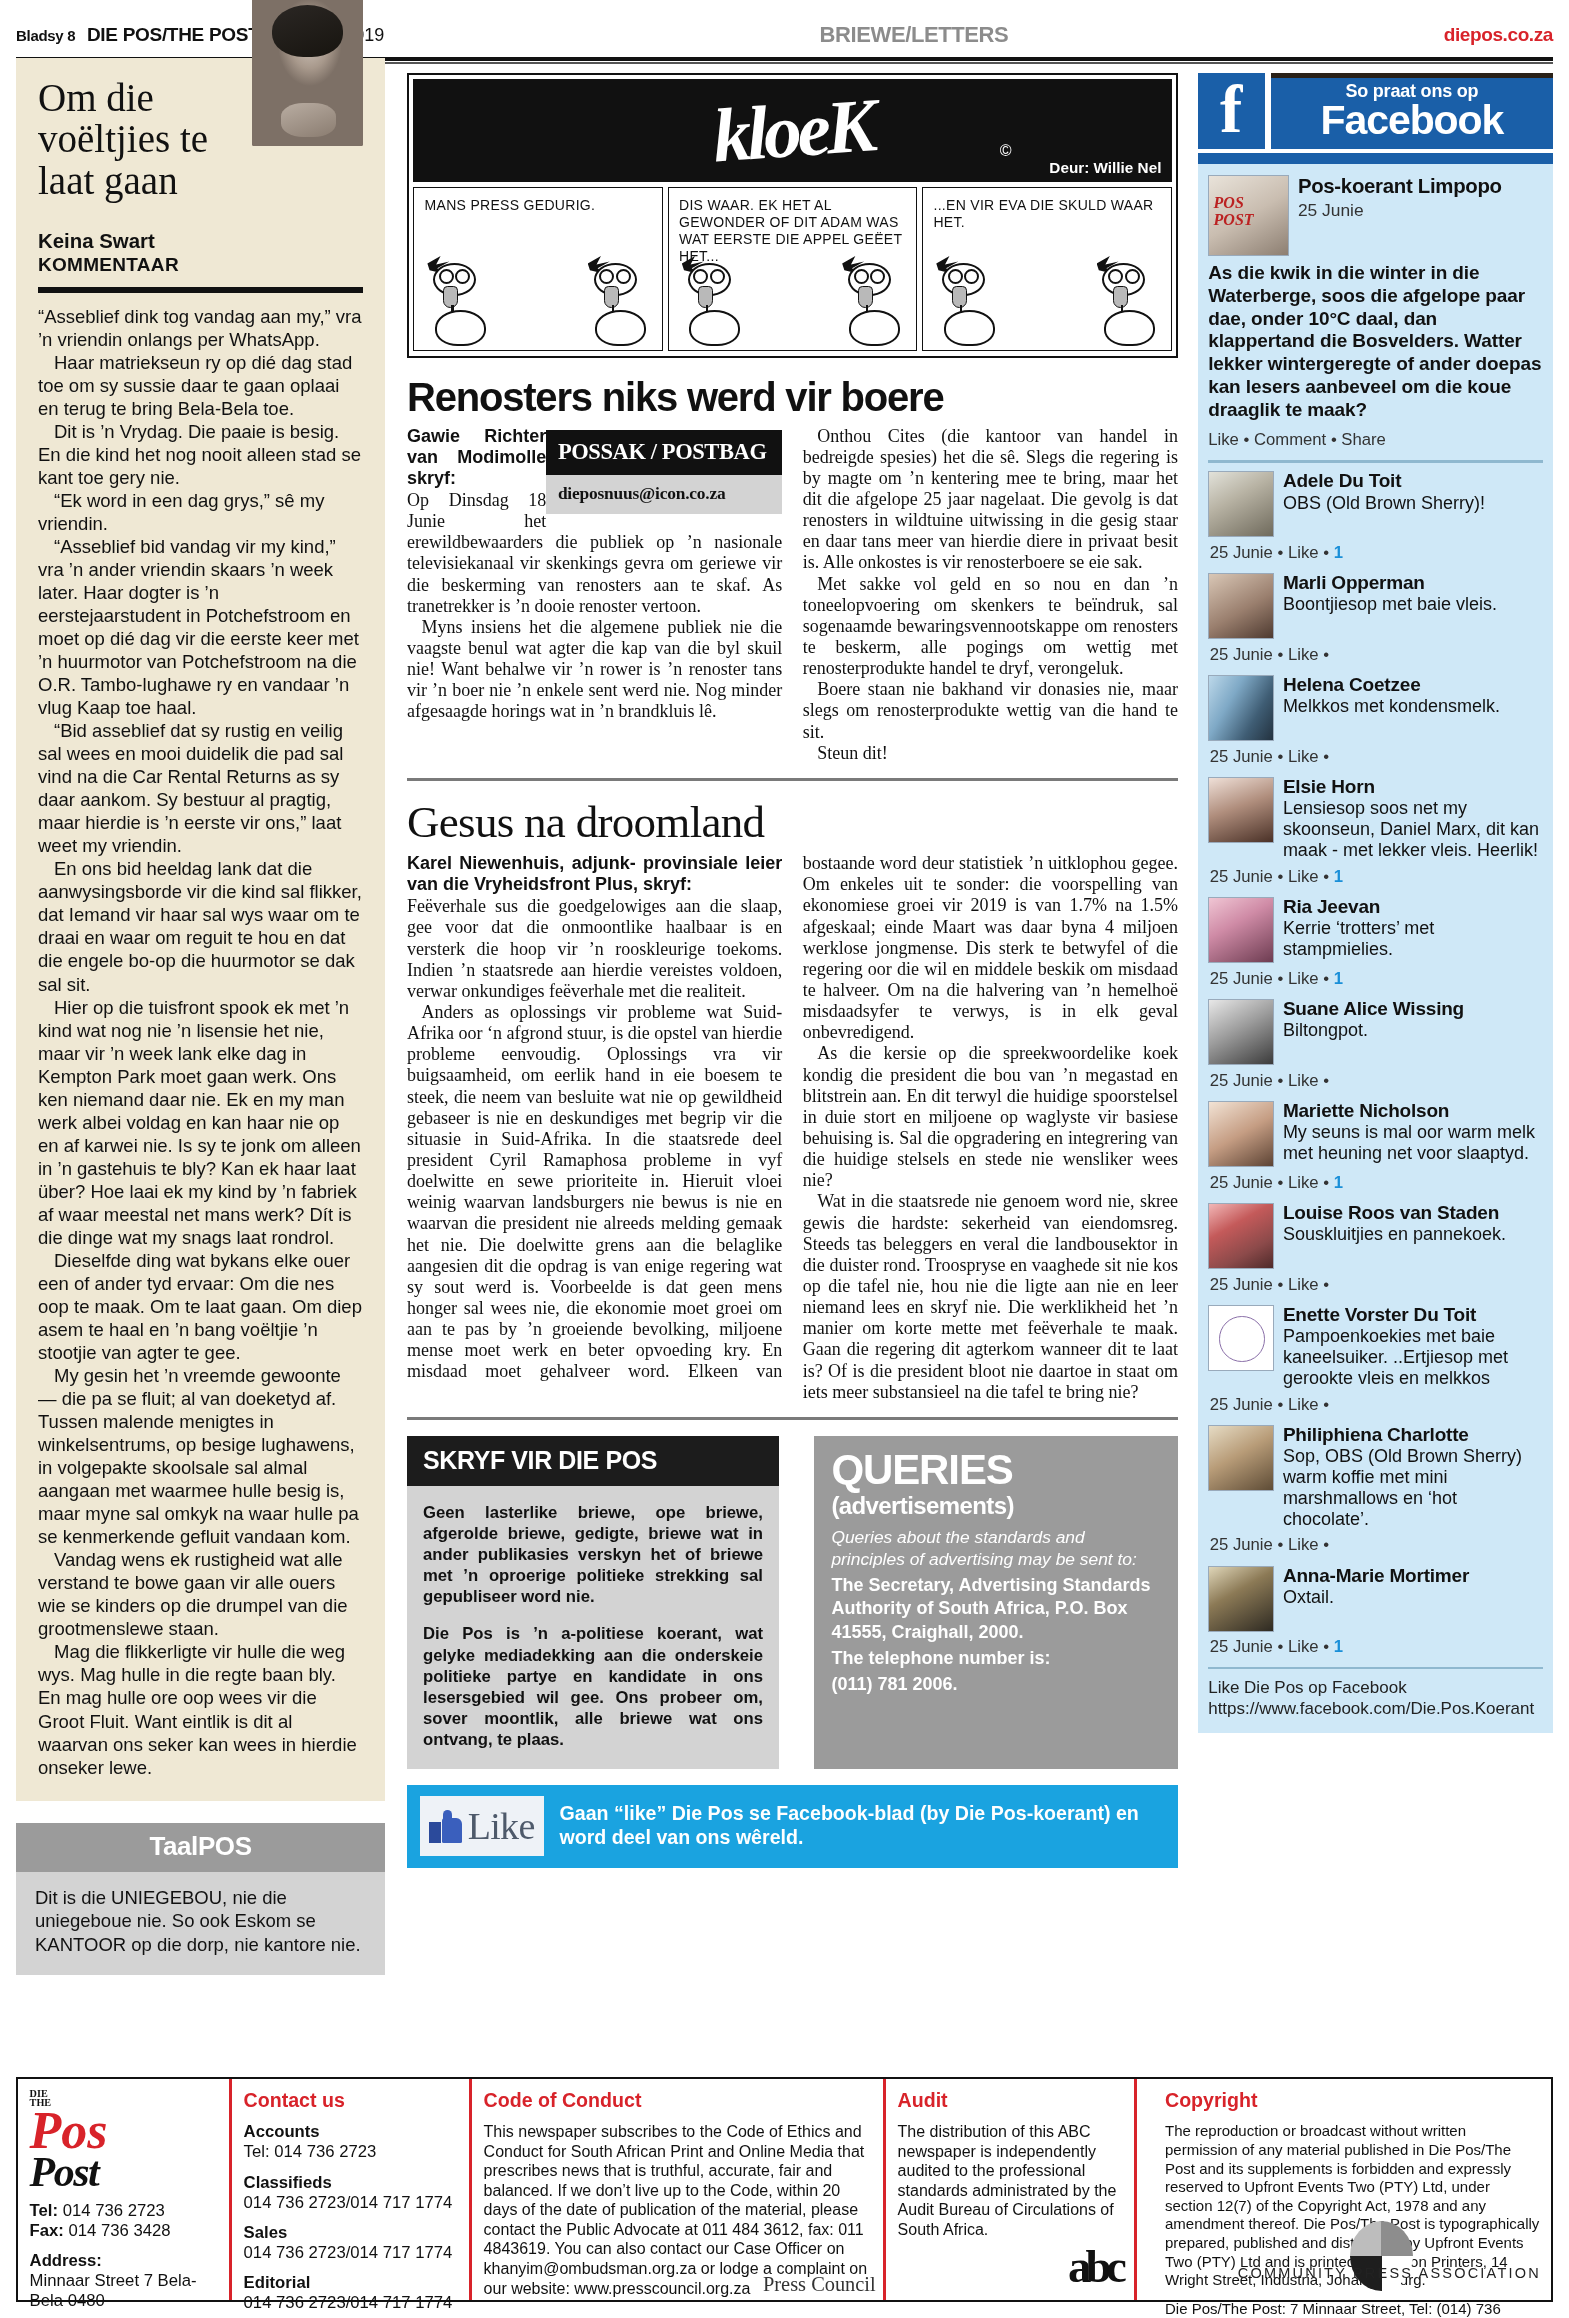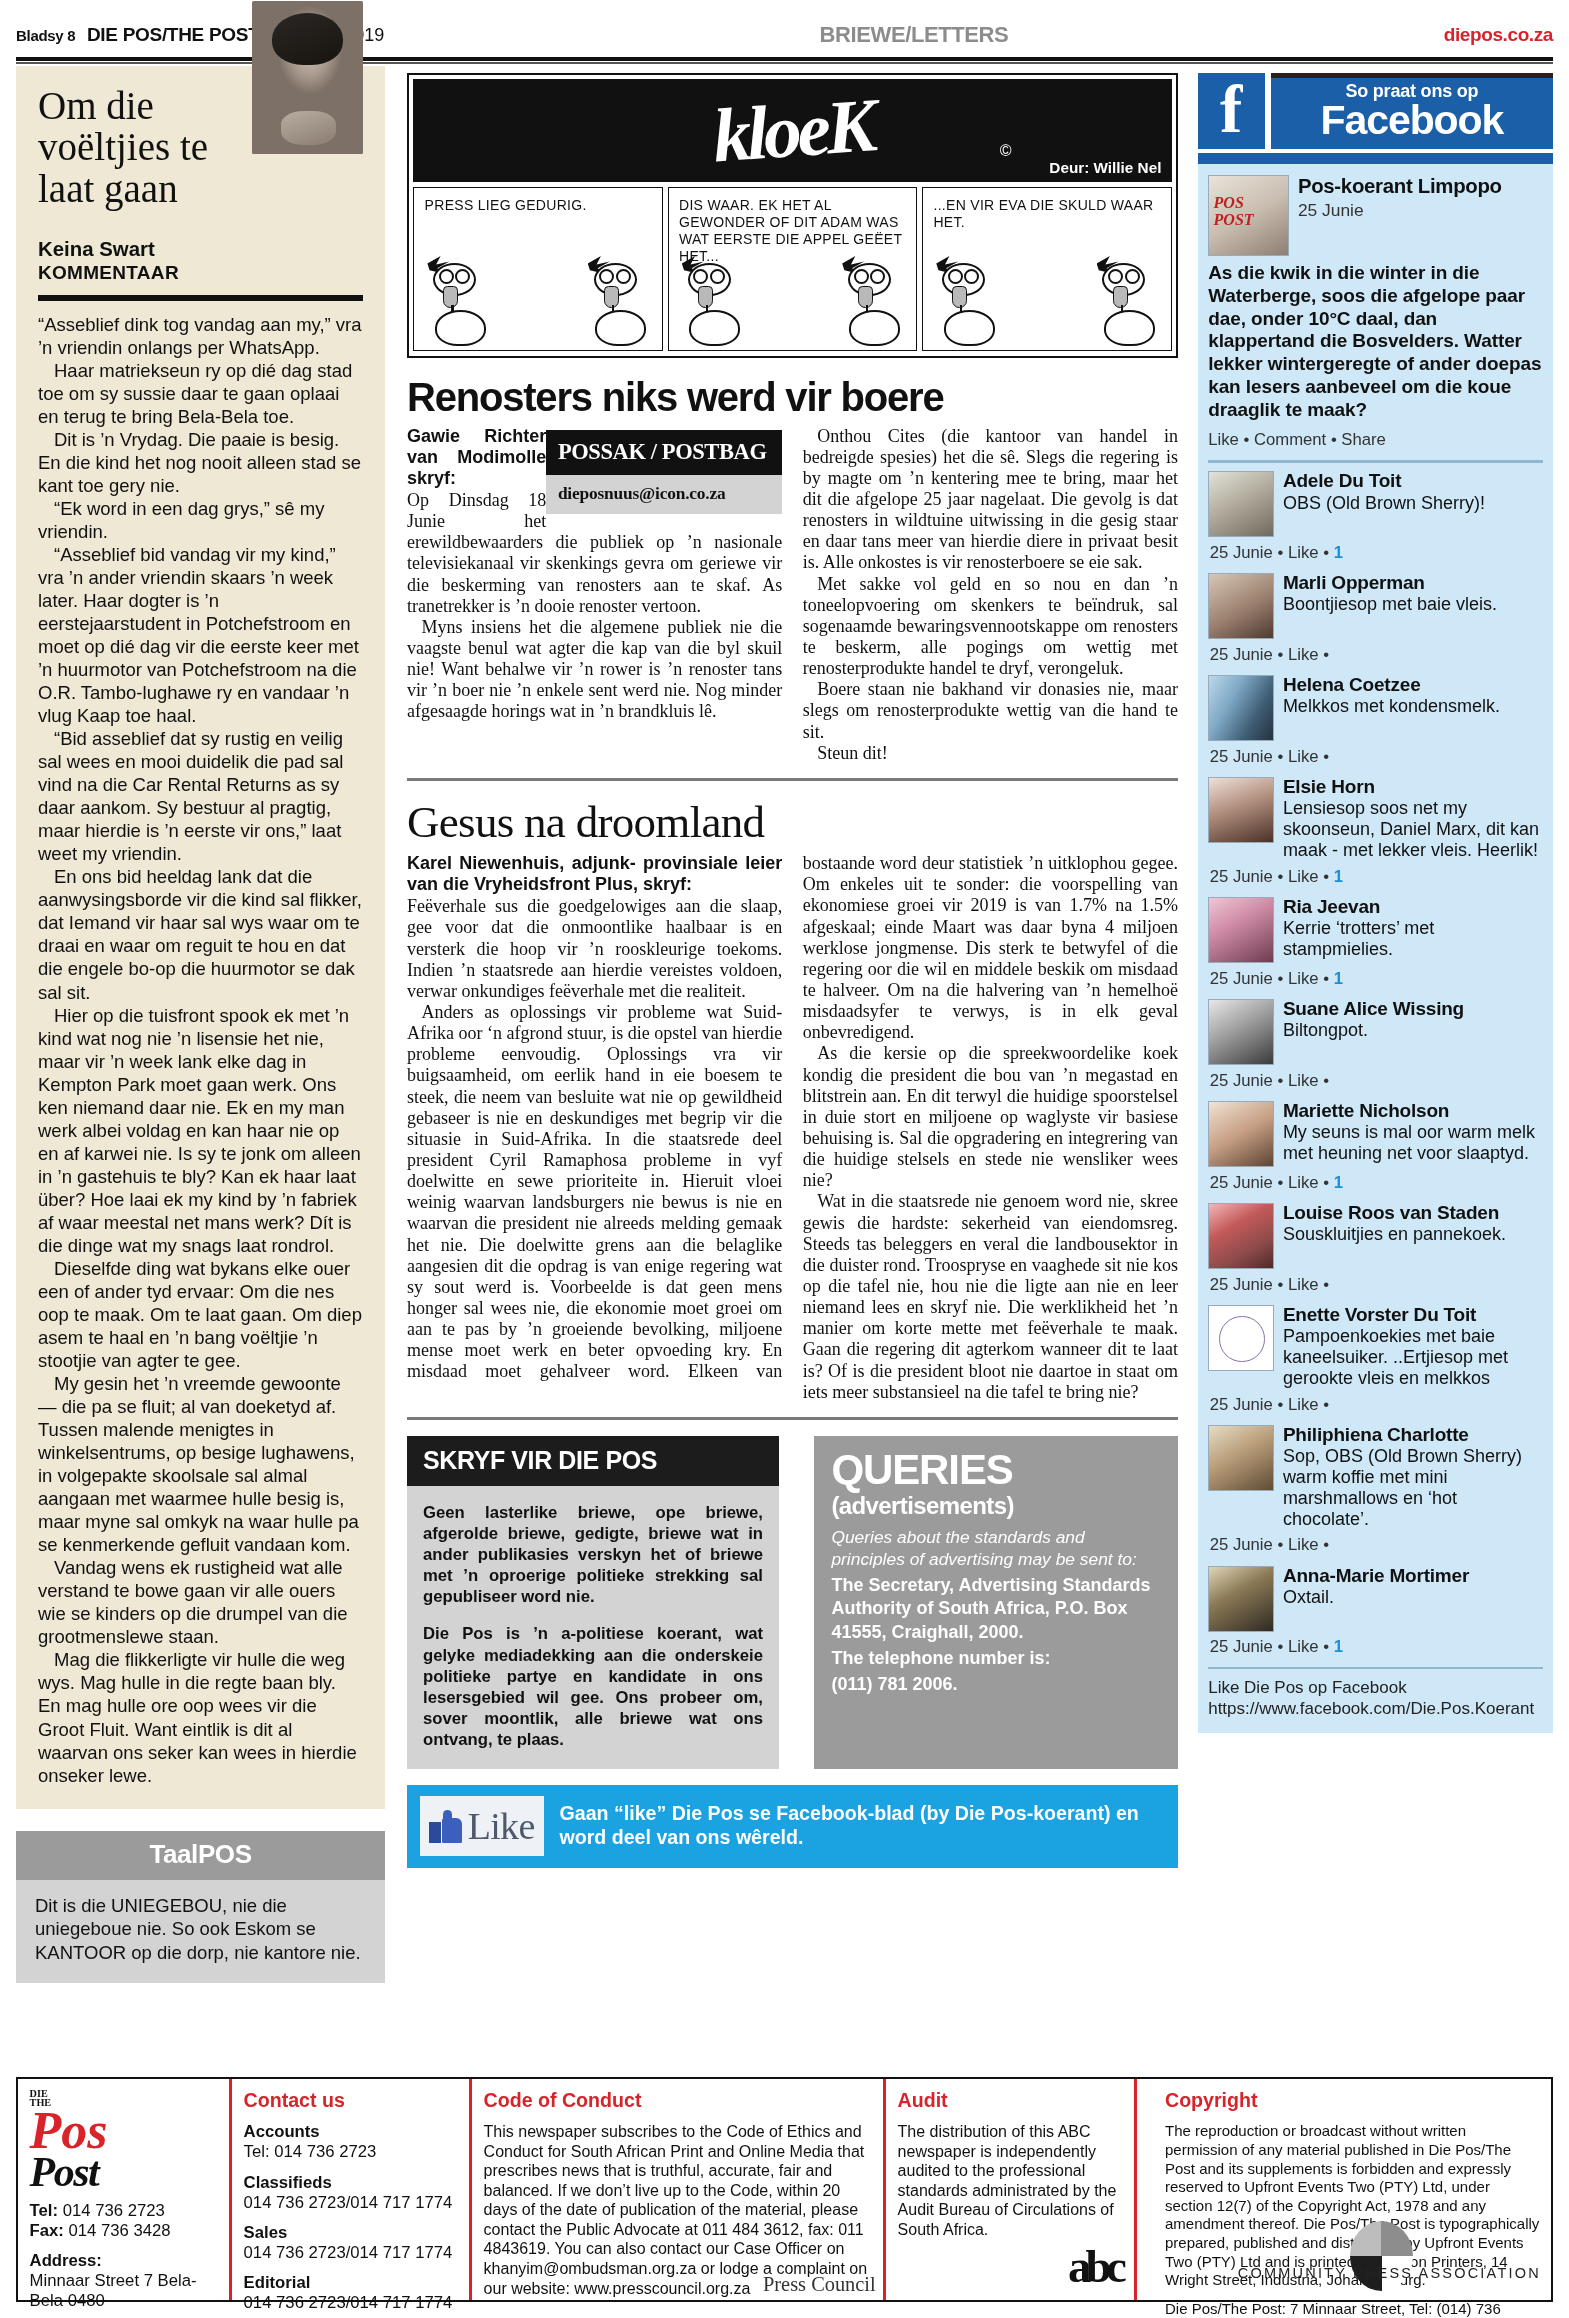--- a/index.html
+++ b/index.html
@@ -11,21 +11,21 @@
   .mh-left{display:flex;align-items:baseline;gap:11.6px;white-space:nowrap;}
   .mh-bladsy{font-weight:bold;font-size:15px;letter-spacing:-0.3px;}
   .mh-title{font-weight:bold;font-size:19px;letter-spacing:-0.3px;}
   .mh-date{font-size:18px;}
   .mh-center{flex:1;text-align:center;font-weight:bold;font-size:22px;color:#8c8c8c;letter-spacing:-0.4px;}
   .mh-right{font-weight:bold;font-size:19px;color:#d8232a;letter-spacing:-0.4px;}
   .mh-rule{position:absolute;left:16px;top:57px;width:1537px;height:3.6px;background:#111;}
   .mh-rule2{position:absolute;left:16px;top:62px;width:1537px;height:1.5px;background:#555;}
 
   
-  .col-left{position:absolute;left:16px;top:66px;width:369px;}
+  .col-left{position:absolute;left:16px;top:58px;width:369px;}
   .col-mid{position:absolute;left:407px;top:73px;width:771px;}
   .col-right{position:absolute;left:1198px;top:73px;width:355px;}
 
   
   .opinion{background:#efe8d4;padding:19px 22px 22px 22px;box-sizing:border-box;width:369px;}
   .op-head{display:flex;gap:4.4px;}
   .op-head-text{flex:1;}
   .op-title{font-family:"Liberation Serif",serif;font-size:39px;line-height:1.06;font-weight:normal;color:#111;margin:0 0 29px 0;}
   .op-byline{font-weight:bold;font-size:20.4px;line-height:1.12;margin:0;}
   .op-kommentaar{font-weight:bold;font-size:19px;letter-spacing:0.3px;margin:1.5px 0 0 0;}
@@ -233,21 +233,21 @@
   <div class="col-mid">
 
     <div class="cartoon">
       <div class="cartoon-band">
         <span class="kloek">kloeK</span>
         <span class="kloek-c">©</span>
         <span class="cartoon-credit">Deur: Willie Nel</span>
       </div>
       <div class="cartoon-panels">
         <div class="cpanel">
-          <div class="cp-text">PRESS LIEG GEDURIG.</div>
+          <div class="cp-text">MANS PRESS GEDURIG.</div>
           <div class="bird l">
               <span class="tuft"></span>
               <span class="head"></span>
               <span class="eye a"></span>
               <span class="eye b"></span>
               <span class="beak"></span>
               <span class="neck"></span>
               <span class="body"></span>
             </div>
           <div class="bird r">

